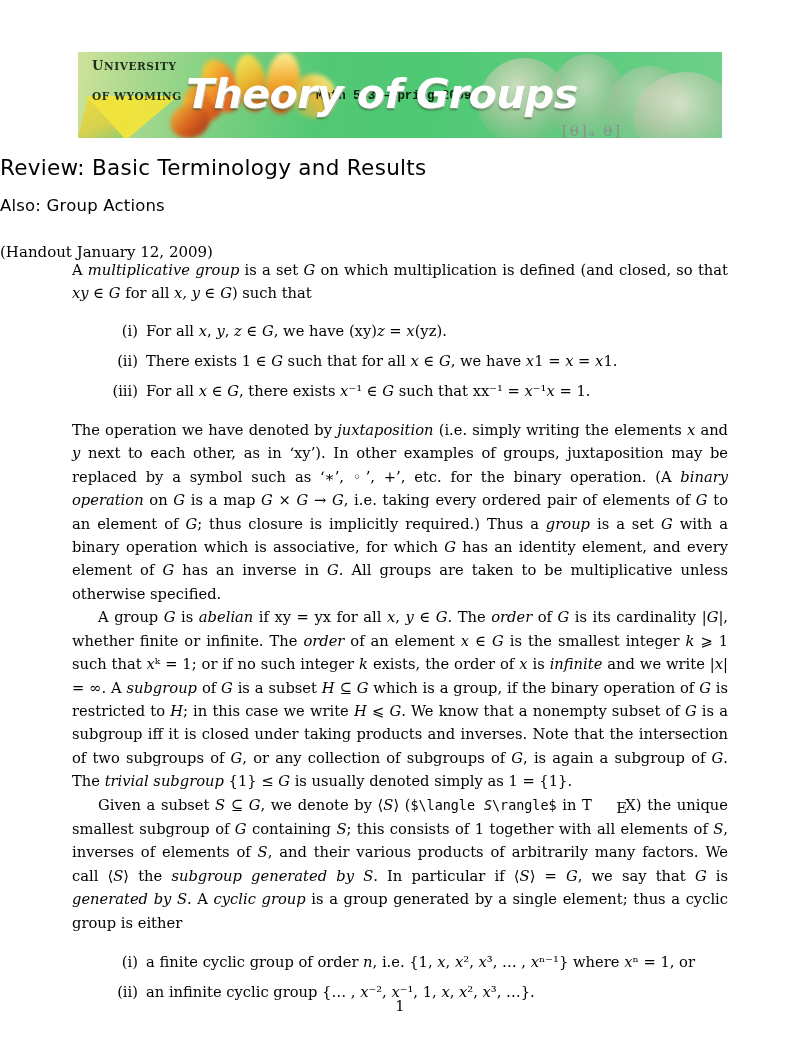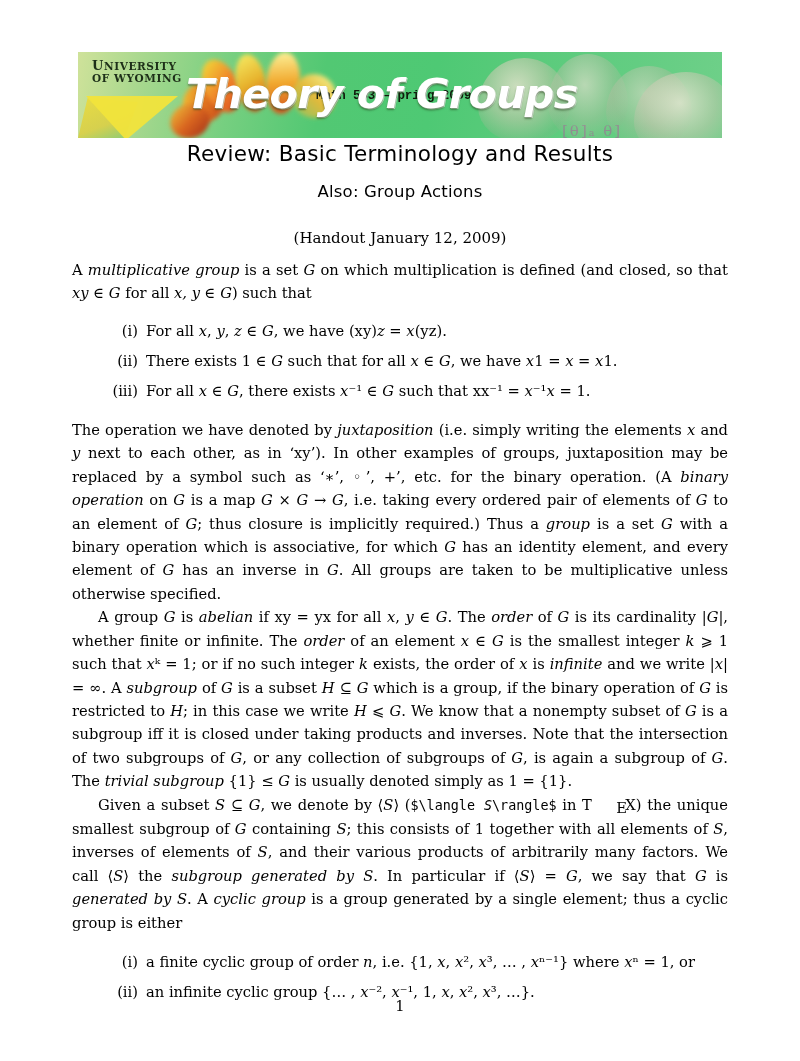--- a/index.html
+++ b/index.html
@@ -109,21 +109,21 @@
 
   .uw-line {
     position: absolute;
     font-family: "DejaVu Serif", "Liberation Serif", serif;
     font-weight: 700;
     color: #1d2f18;
     letter-spacing: 0.6px;
   }
   #uw1 { left: 14px; top: 6px;  font-size: 13px; }
   #uw1 .sc { font-size: 10.5px; text-align: center; }
-  #uw2 { left: 14px; top: 18px; font-size: 13px; }
+  #uw2 { left: 14px; top: 36px; font-size: 13px; }
   #uw2 .sc { font-size: 10.5px; }
 
   #banner-course {
     position: absolute;
     left: 238px; top: 5px;
     font-family: Liberation Mono, monospace;
     font-size: 12.5px;
     font-weight: 600;
     color: #101a0c;
     letter-spacing: -0.1px;
@@ -171,23 +171,23 @@
     font-family: "DejaVu Serif", "Liberation Serif", serif;
     font-size: 15px;
     color: rgba(185,60,160,0.42);
     letter-spacing: 2px;
     white-space: nowrap;
   }
 
   
   #title-block {
     position: absolute;
-    left: 0; top: 141px;
+    left: 0; top: 155px;
     width: 800px;
-    text-align: center;
+    text-align: left;
   }
   #doc-title {
     font-family: "DejaVu Sans", "Liberation Sans", sans-serif;
     font-size: 21.5px;
     letter-spacing: 0.3px;
     line-height: 1.18;
   }
   #doc-subtitle {
     font-family: "DejaVu Sans", "Liberation Sans", sans-serif;
     font-size: 16.5px;

